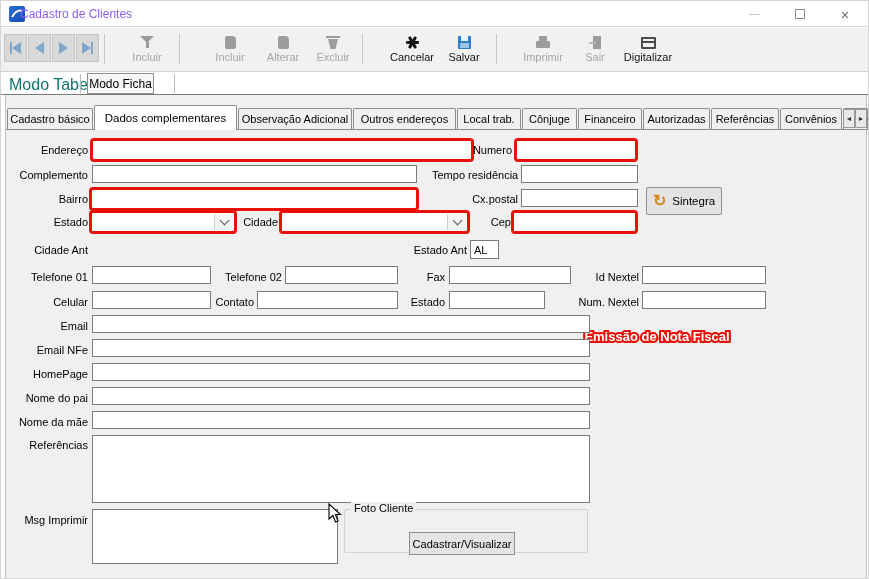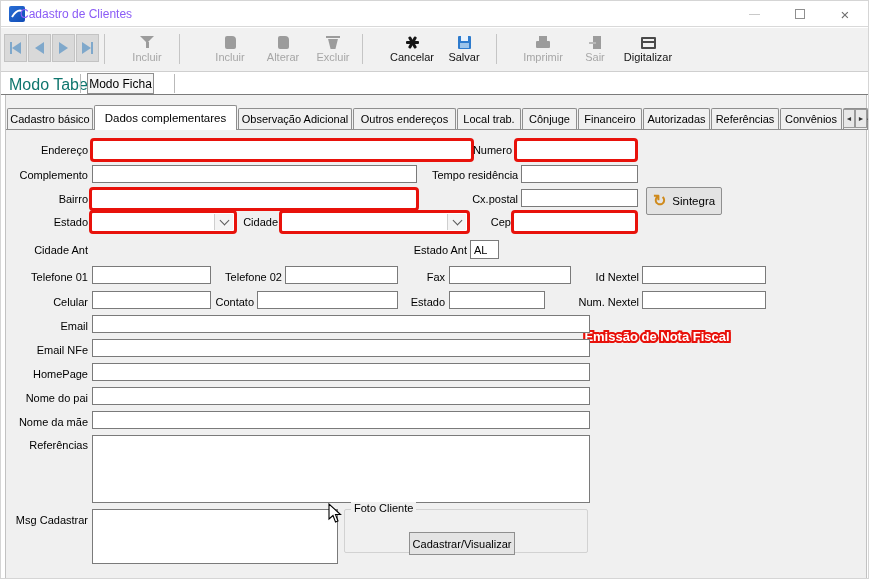--- a/index.html
+++ b/index.html
@@ -322,21 +322,21 @@
     <span class="lbl" style="left:21px;top:271px;width:61px">HomePage</span>
     <input class="inp" style="left: 86px; top: 268px; width: 498px; height: 18px;" value="">
     <span class="lbl" style="left:14px;top:295px;width:68px">Nome do pai</span>
     <input class="inp" style="left: 86px; top: 292px; width: 498px; height: 18px;" value="">
     <span class="lbl" style="left:10px;top:319px;width:72px">Nome da mãe</span>
     <input class="inp" style="left: 86px; top: 316px; width: 498px; height: 18px;" value="">
 
     <span class="lbl" style="left:10px;top:342px;width:72px">Referências</span>
     <textarea class="inp" style="left: 86px; top: 340px; width: 498px; height: 68px;"></textarea>
 
-    <span class="lbl" style="left:4px;top:417px;width:78px">Msg Cadastrar</span>
+    <span class="lbl" style="left:4px;top:417px;width:78px">Msg Imprimir</span>
     <textarea class="inp" style="left: 86px; top: 414px; width: 246px; height: 55px;"></textarea>
 
     <div class="grp" style="left:338px;top:414px;width:244px;height:44px">
       <span class="gt">Foto Cliente</span>
       <div id="fotobtn">Cadastrar/Visualizar</div>
     </div>
 
     <div id="cursor">
       <svg width="14" height="21" viewBox="0 0 14 21">
         <path d="M1 1 L1 16 L5 12.5 L7.5 19 L10 18 L7.5 11.5 L12.5 11.5 Z" fill="#fff" stroke="#000" stroke-width="1.1"></path>

